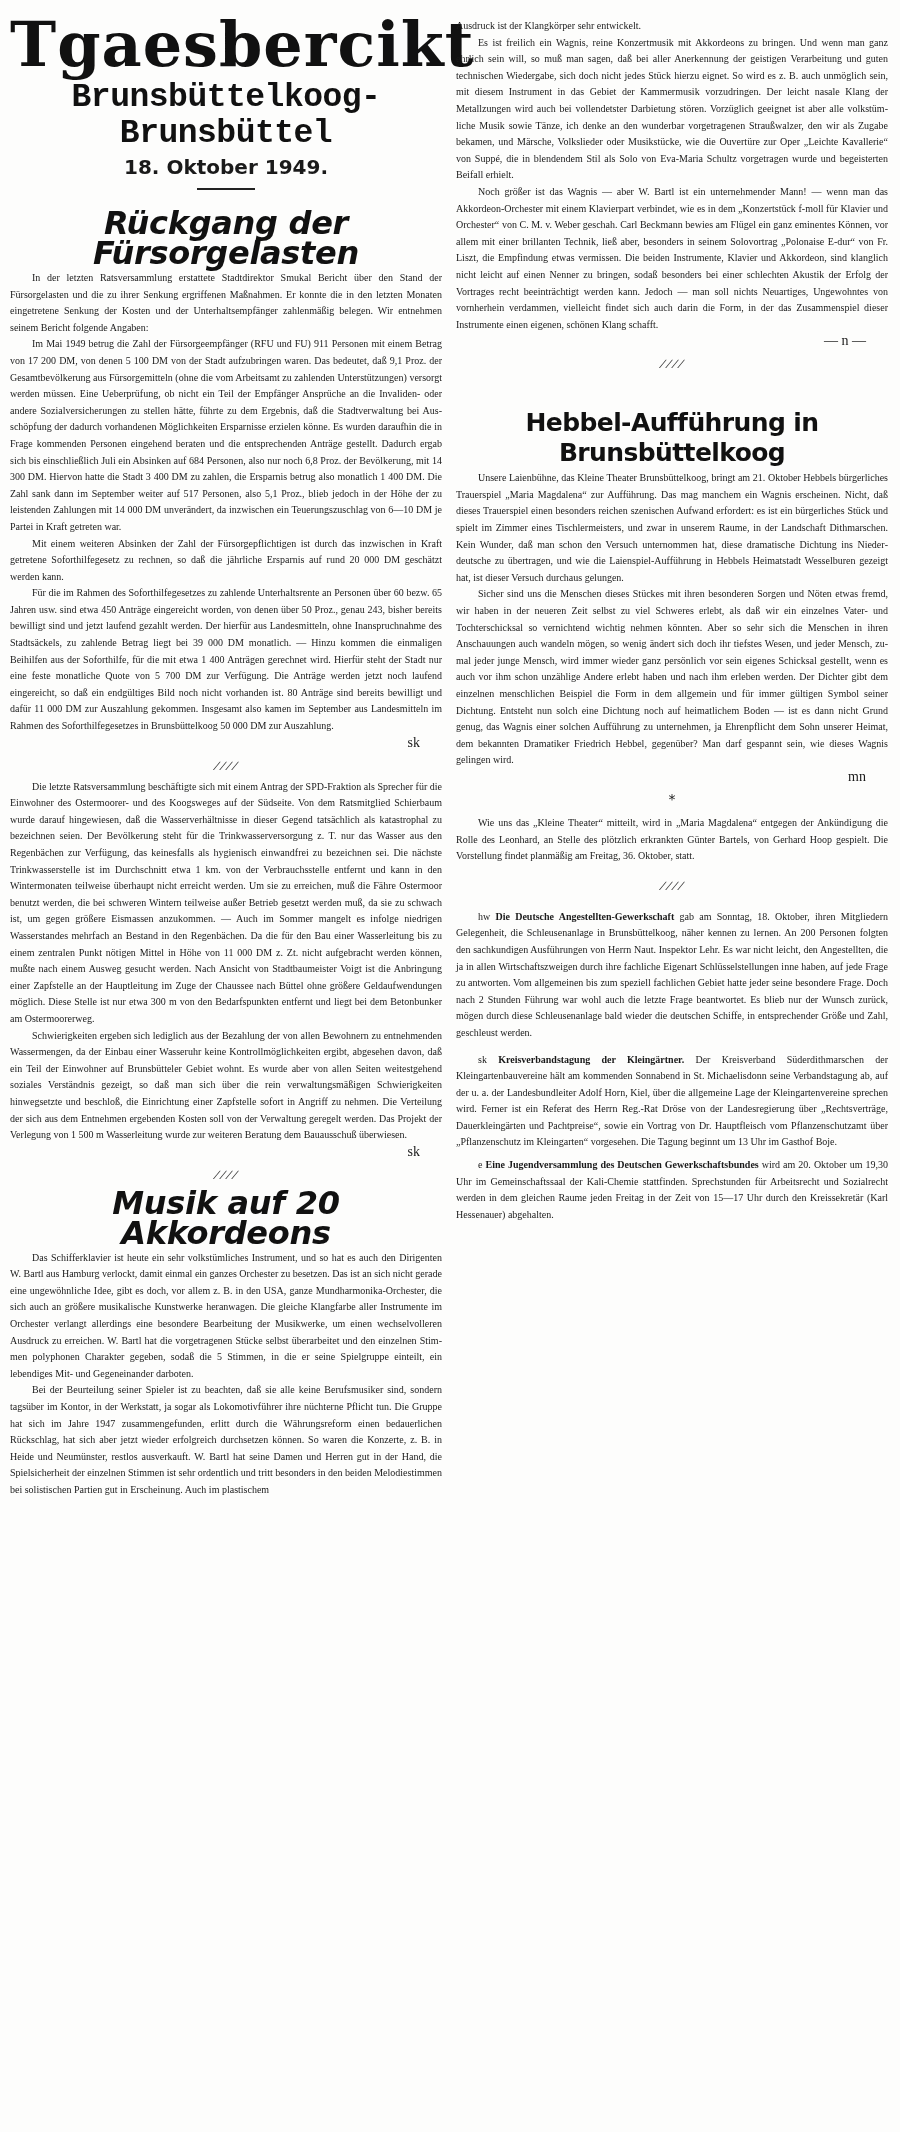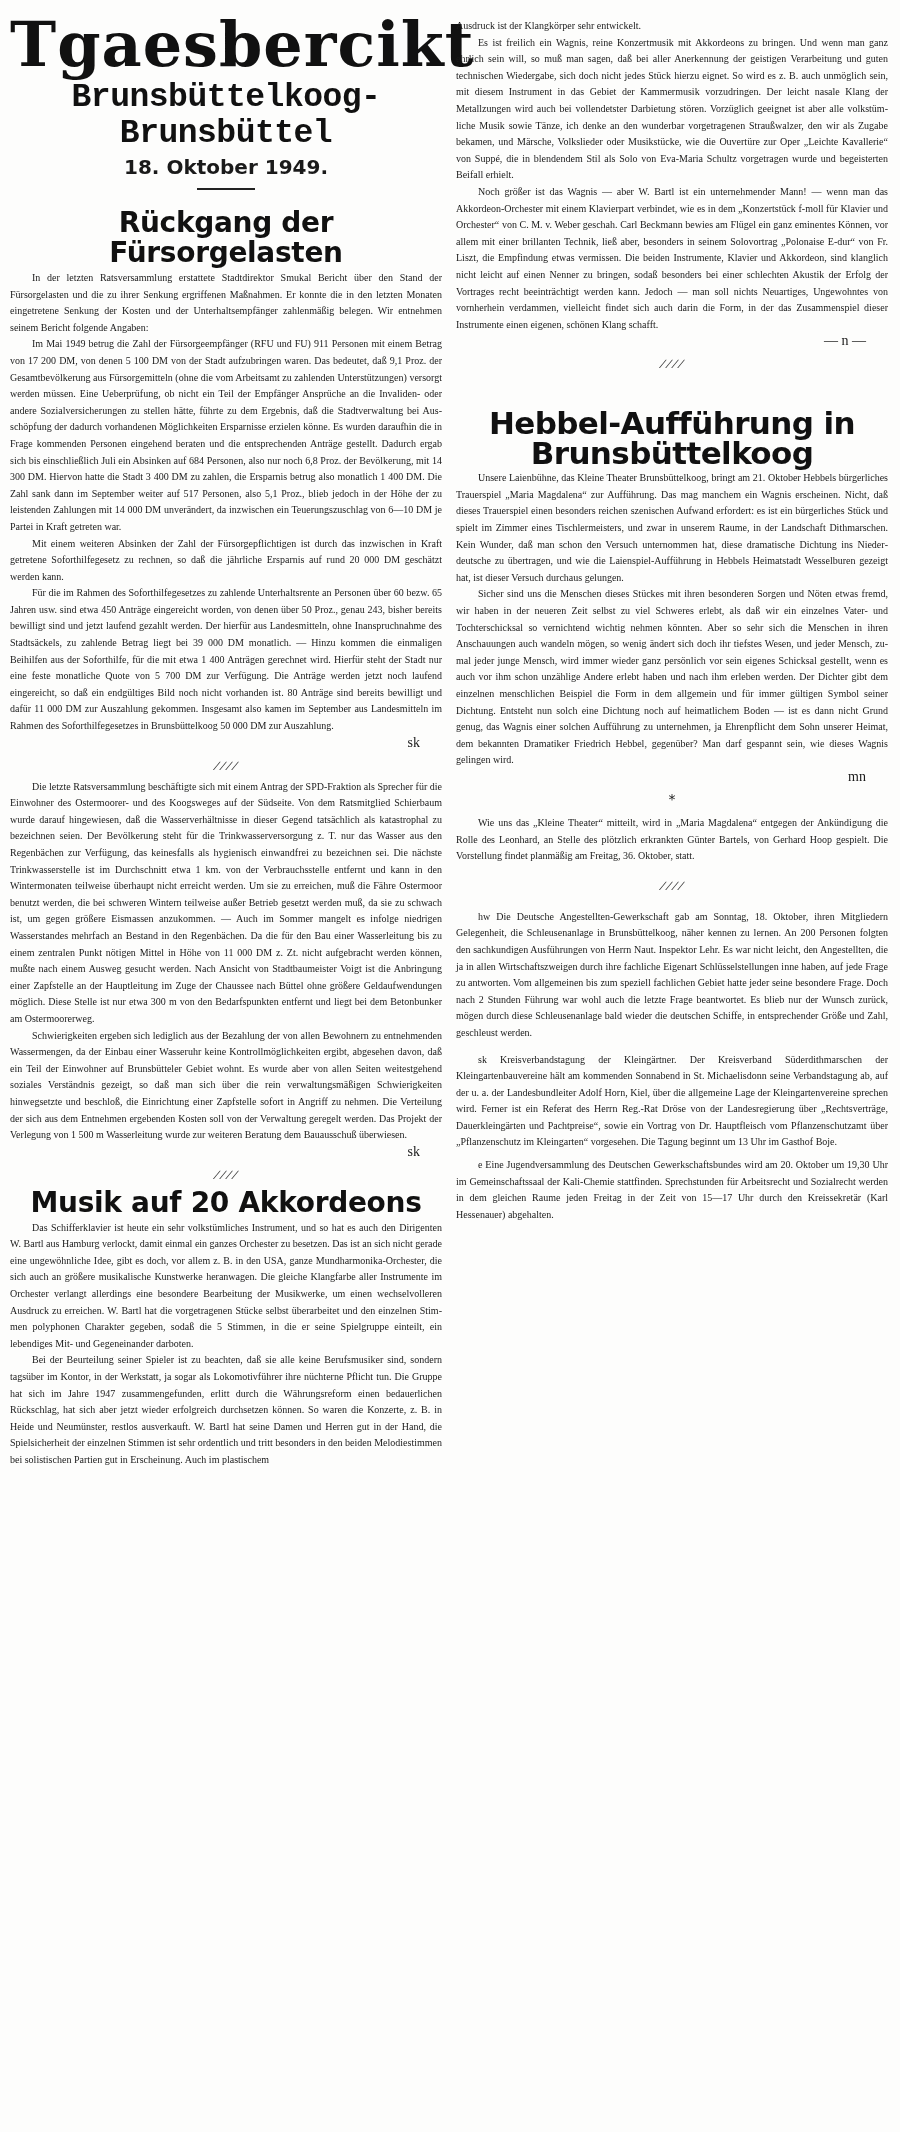--- a/index.html
+++ b/index.html
@@ -7,28 +7,28 @@
   .page { position: absolute; left: 0; top: 0; width: 900px; height: 2132px; background: #fdfdfc; }
   .col { position: absolute; top: 0; width: 432px; }
   .col-left { left: 10px; }
   .col-right { left: 456px; top: 18px; }
   .masthead { text-align: center; }
   .mast-title { font-family: "DejaVu Serif", serif; font-weight: bold; font-size: 62px; line-height: 70px; letter-spacing: 1px; margin-top: 10px; color: #111; }
   .mast-sub { font-family: Liberation Mono, monospace; font-weight: bold; font-size: 33px; line-height: 36px; letter-spacing: -0.5px; color: #111; }
   .mast-date { font-family: "DejaVu Sans", sans-serif; font-weight: bold; font-size: 20px; line-height: 22px; margin-top: 4px; }
   .mast-rule { width: 58px; height: 2px; background: #222; margin: 10px auto 18px auto; }
   .headline { font-family: "DejaVu Sans", sans-serif; font-weight: bold; text-align: center; color: #111; font-size: 24px; line-height: 30px; letter-spacing: -0.3px; margin: 0 0 2px 0; }
-  .headline.big { font-size: 28px; }
-  .headline.wide { font-size: 31px; letter-spacing: -0.6px; margin-top: 39px; }
+  .headline.big { font-size: 32px; font-style: italic; }
+  .headline.wide { font-size: 25px; letter-spacing: -0.6px; margin-top: 39px; }
   p.body { font-family: "Liberation Serif", serif; font-size: 10px; line-height: 16.6px; margin: 0; text-align: justify; text-indent: 22px; hyphens: manual; }
   p.body.noindent { text-indent: 0; }
   .sig { font-family: "Liberation Serif", serif; font-size: 14px; text-align: right; padding-right: 22px; line-height: 16px; }
   .sep { text-align: center; font-family: "DejaVu Sans Mono", monospace; font-size: 10px; letter-spacing: 0px; line-height: 10px; margin: 10px 0 8px 0; color: #333; transform: skewX(-20deg); }
   .star { text-align: center; font-family: "DejaVu Sans", sans-serif; font-size: 14px; margin: 6px 0 8px 0; }
-  .bold { font-weight: normal; margin-top: 40px; }
+  .bold { font-weight: bold; margin-top: 40px; }
   .gap { height: 10px; }
 </style>
 </head>
 <body>
 
 <div class="page">
 
   <div class="col col-left">
     <div class="masthead">
       <div class="mast-title">Tgaesbercikt</div>

